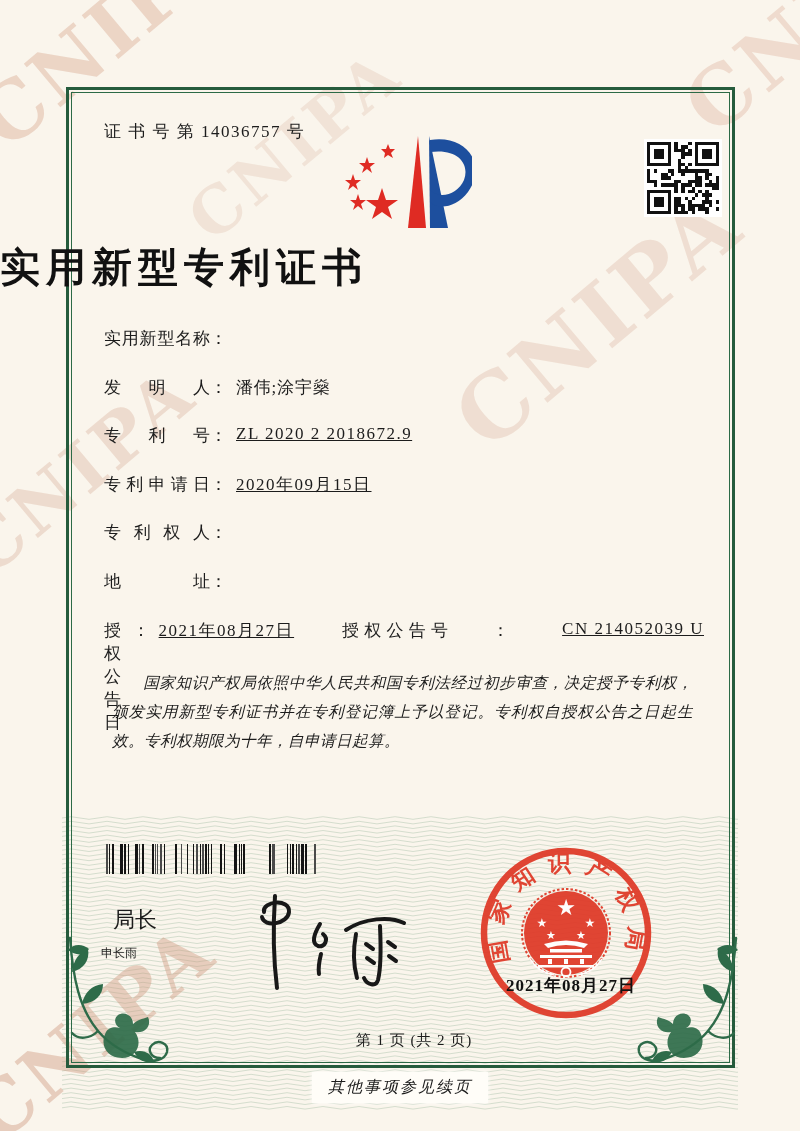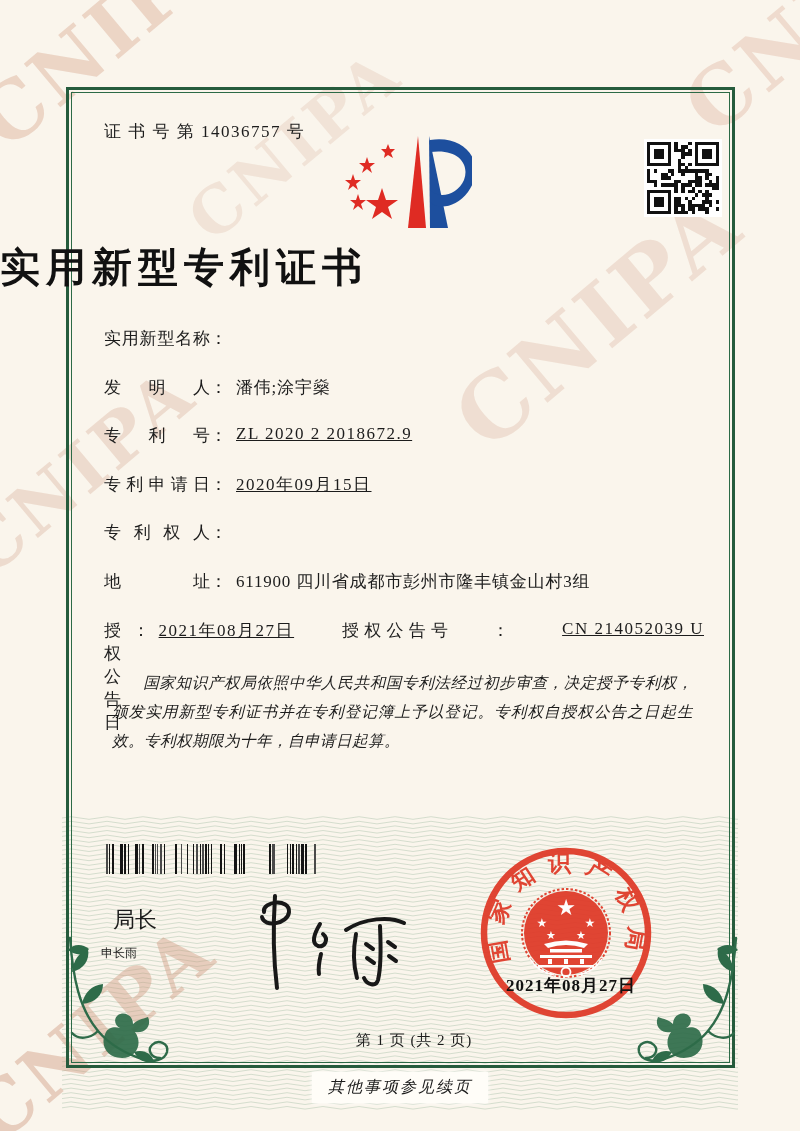--- a/index.html
+++ b/index.html
@@ -376,21 +376,20 @@
       <span class="fcolon">：</span>
     <span class="fvalue fvalue-num">2020年09月15日</span>
   </div>
   <div class="frow">
     <span class="flabel">专利权人</span>
       <span class="fcolon">：</span>
   </div>
   <div class="frow">
     <span class="flabel">地址</span>
       <span class="fcolon">：</span>
-    <span class="fvalue">611900 四川省成都市彭州市隆丰镇金山村3组</span>
   </div>
   <div class="frow">
     <span class="flabel">授权公告日</span>
       <span class="fcolon">：</span>
     <span class="fvalue fvalue-num">2021年08月27日</span>
     <span class="grant-no-group">
       <span class="flabel">授权公告号</span>
         <span class="fcolon">：</span>
       <span class="fvalue fvalue-num">CN 214052039 U</span>
     </span>

